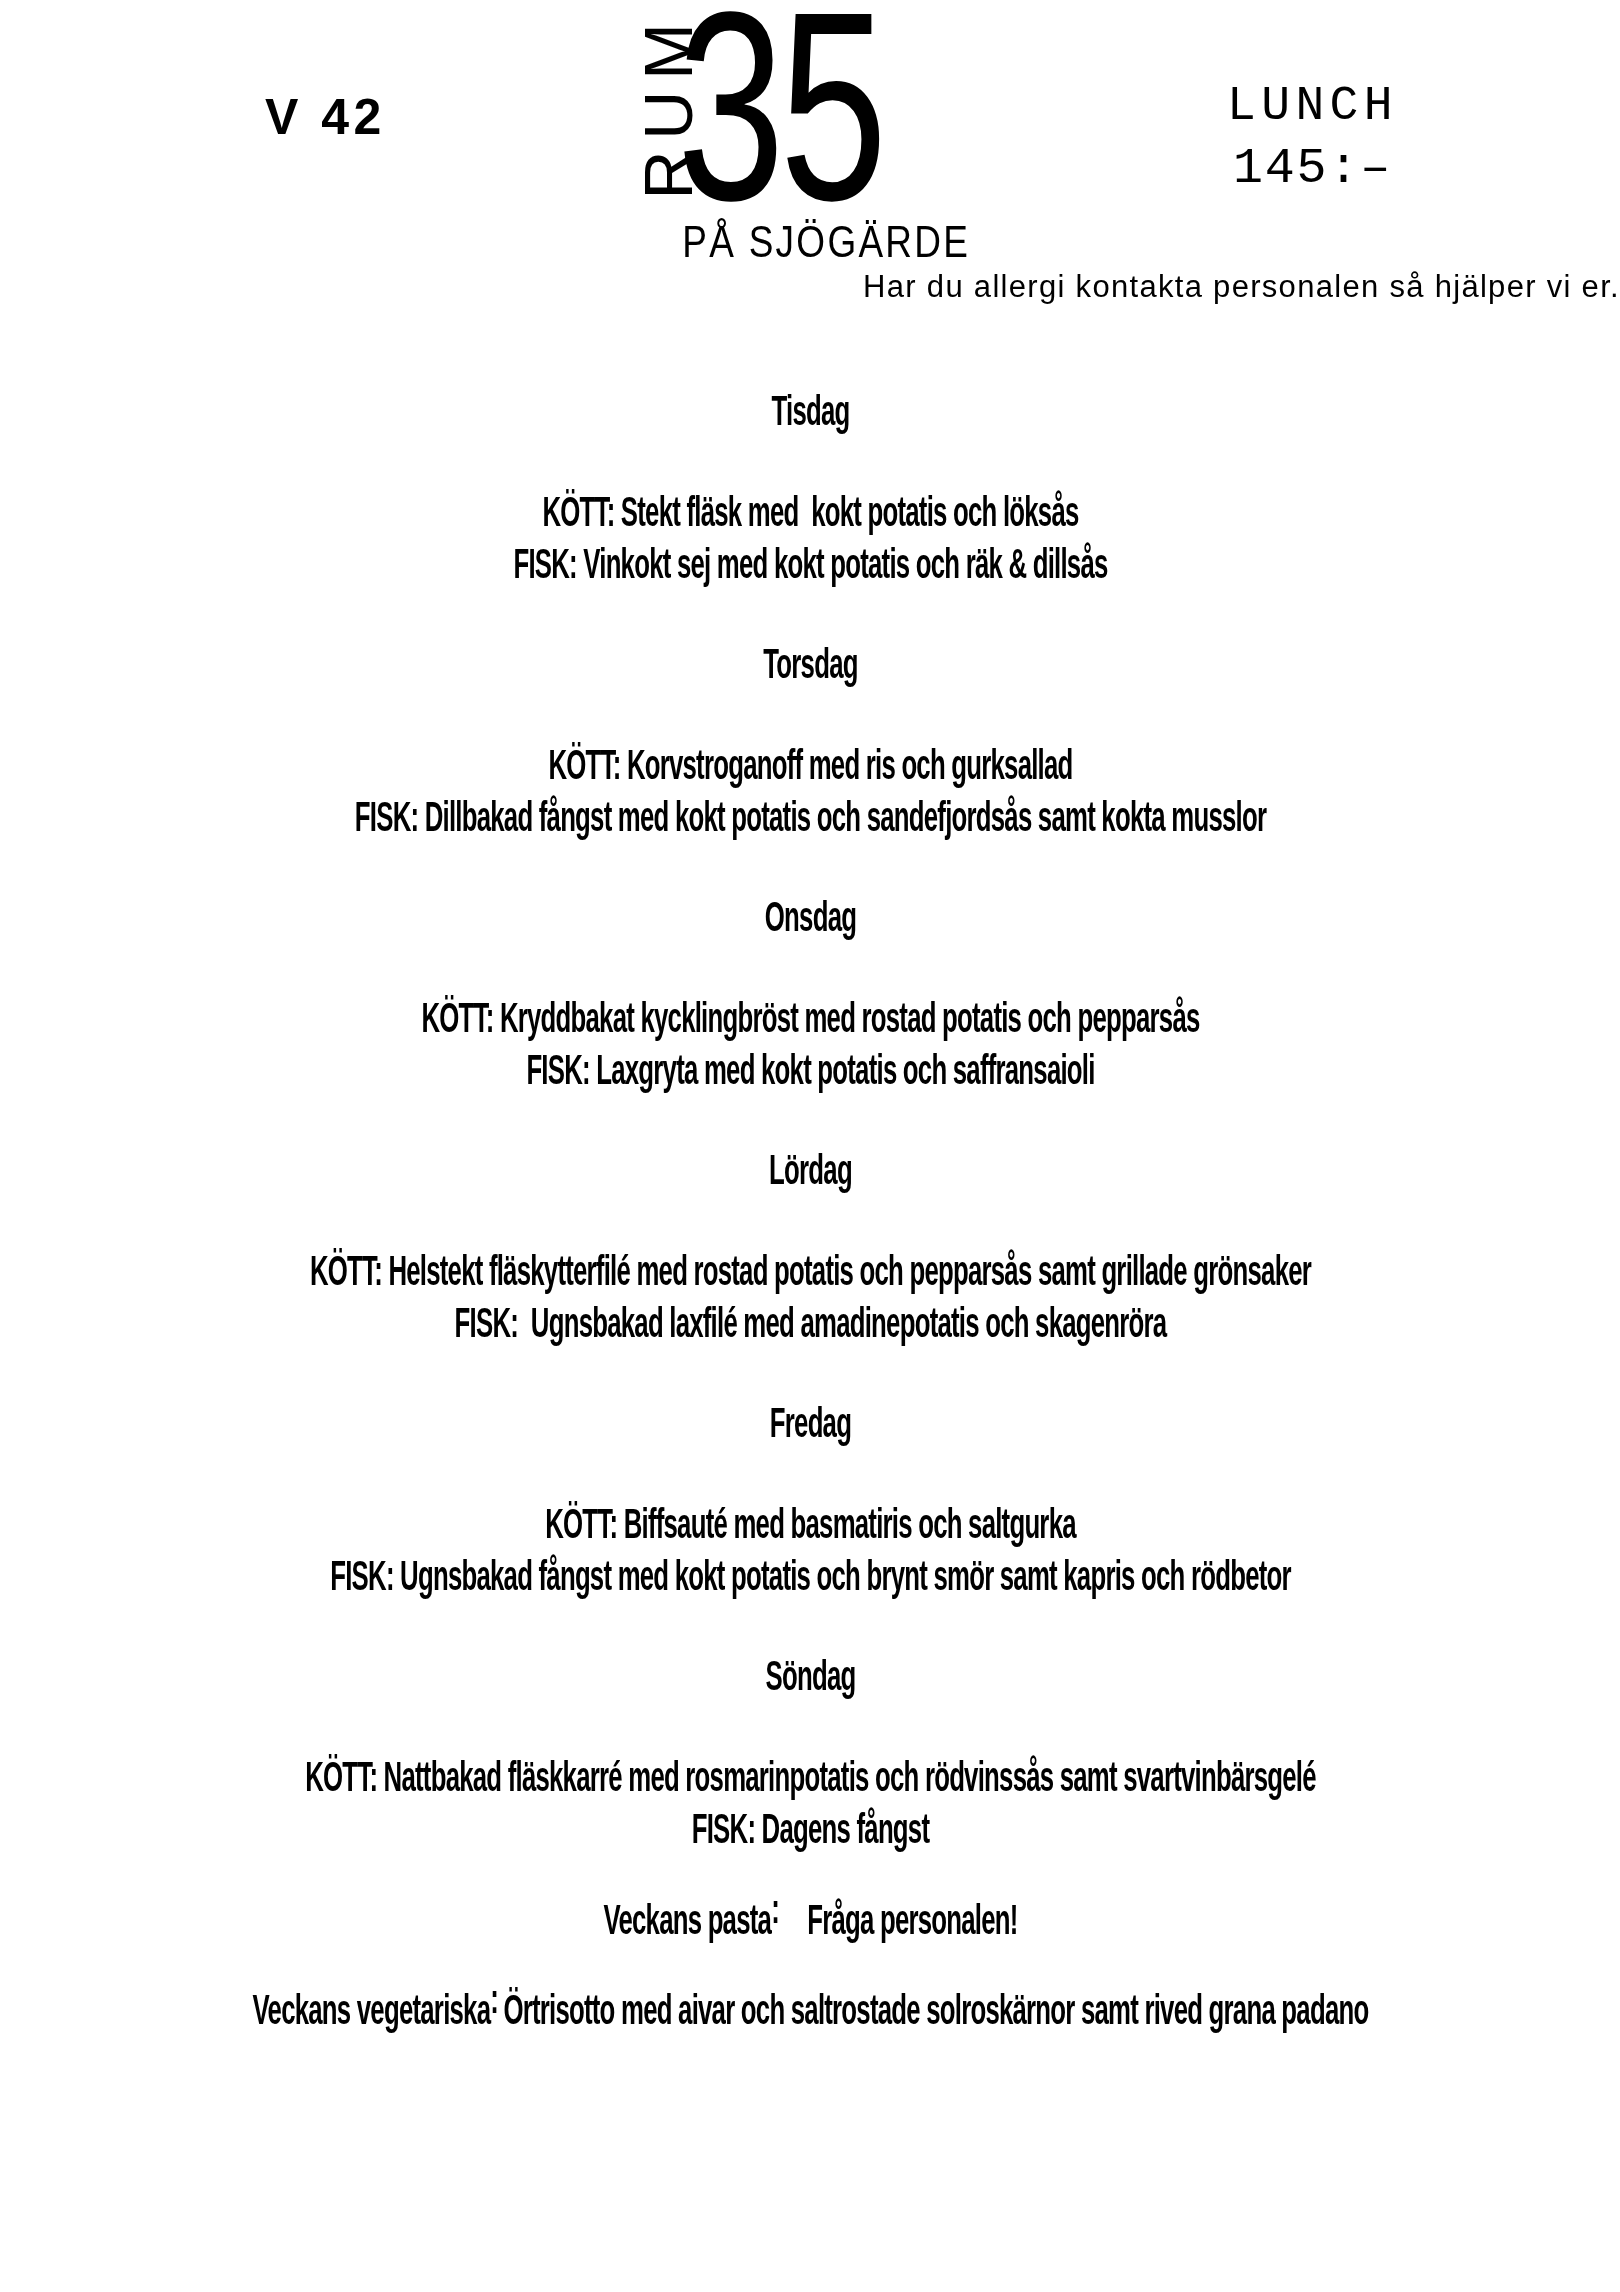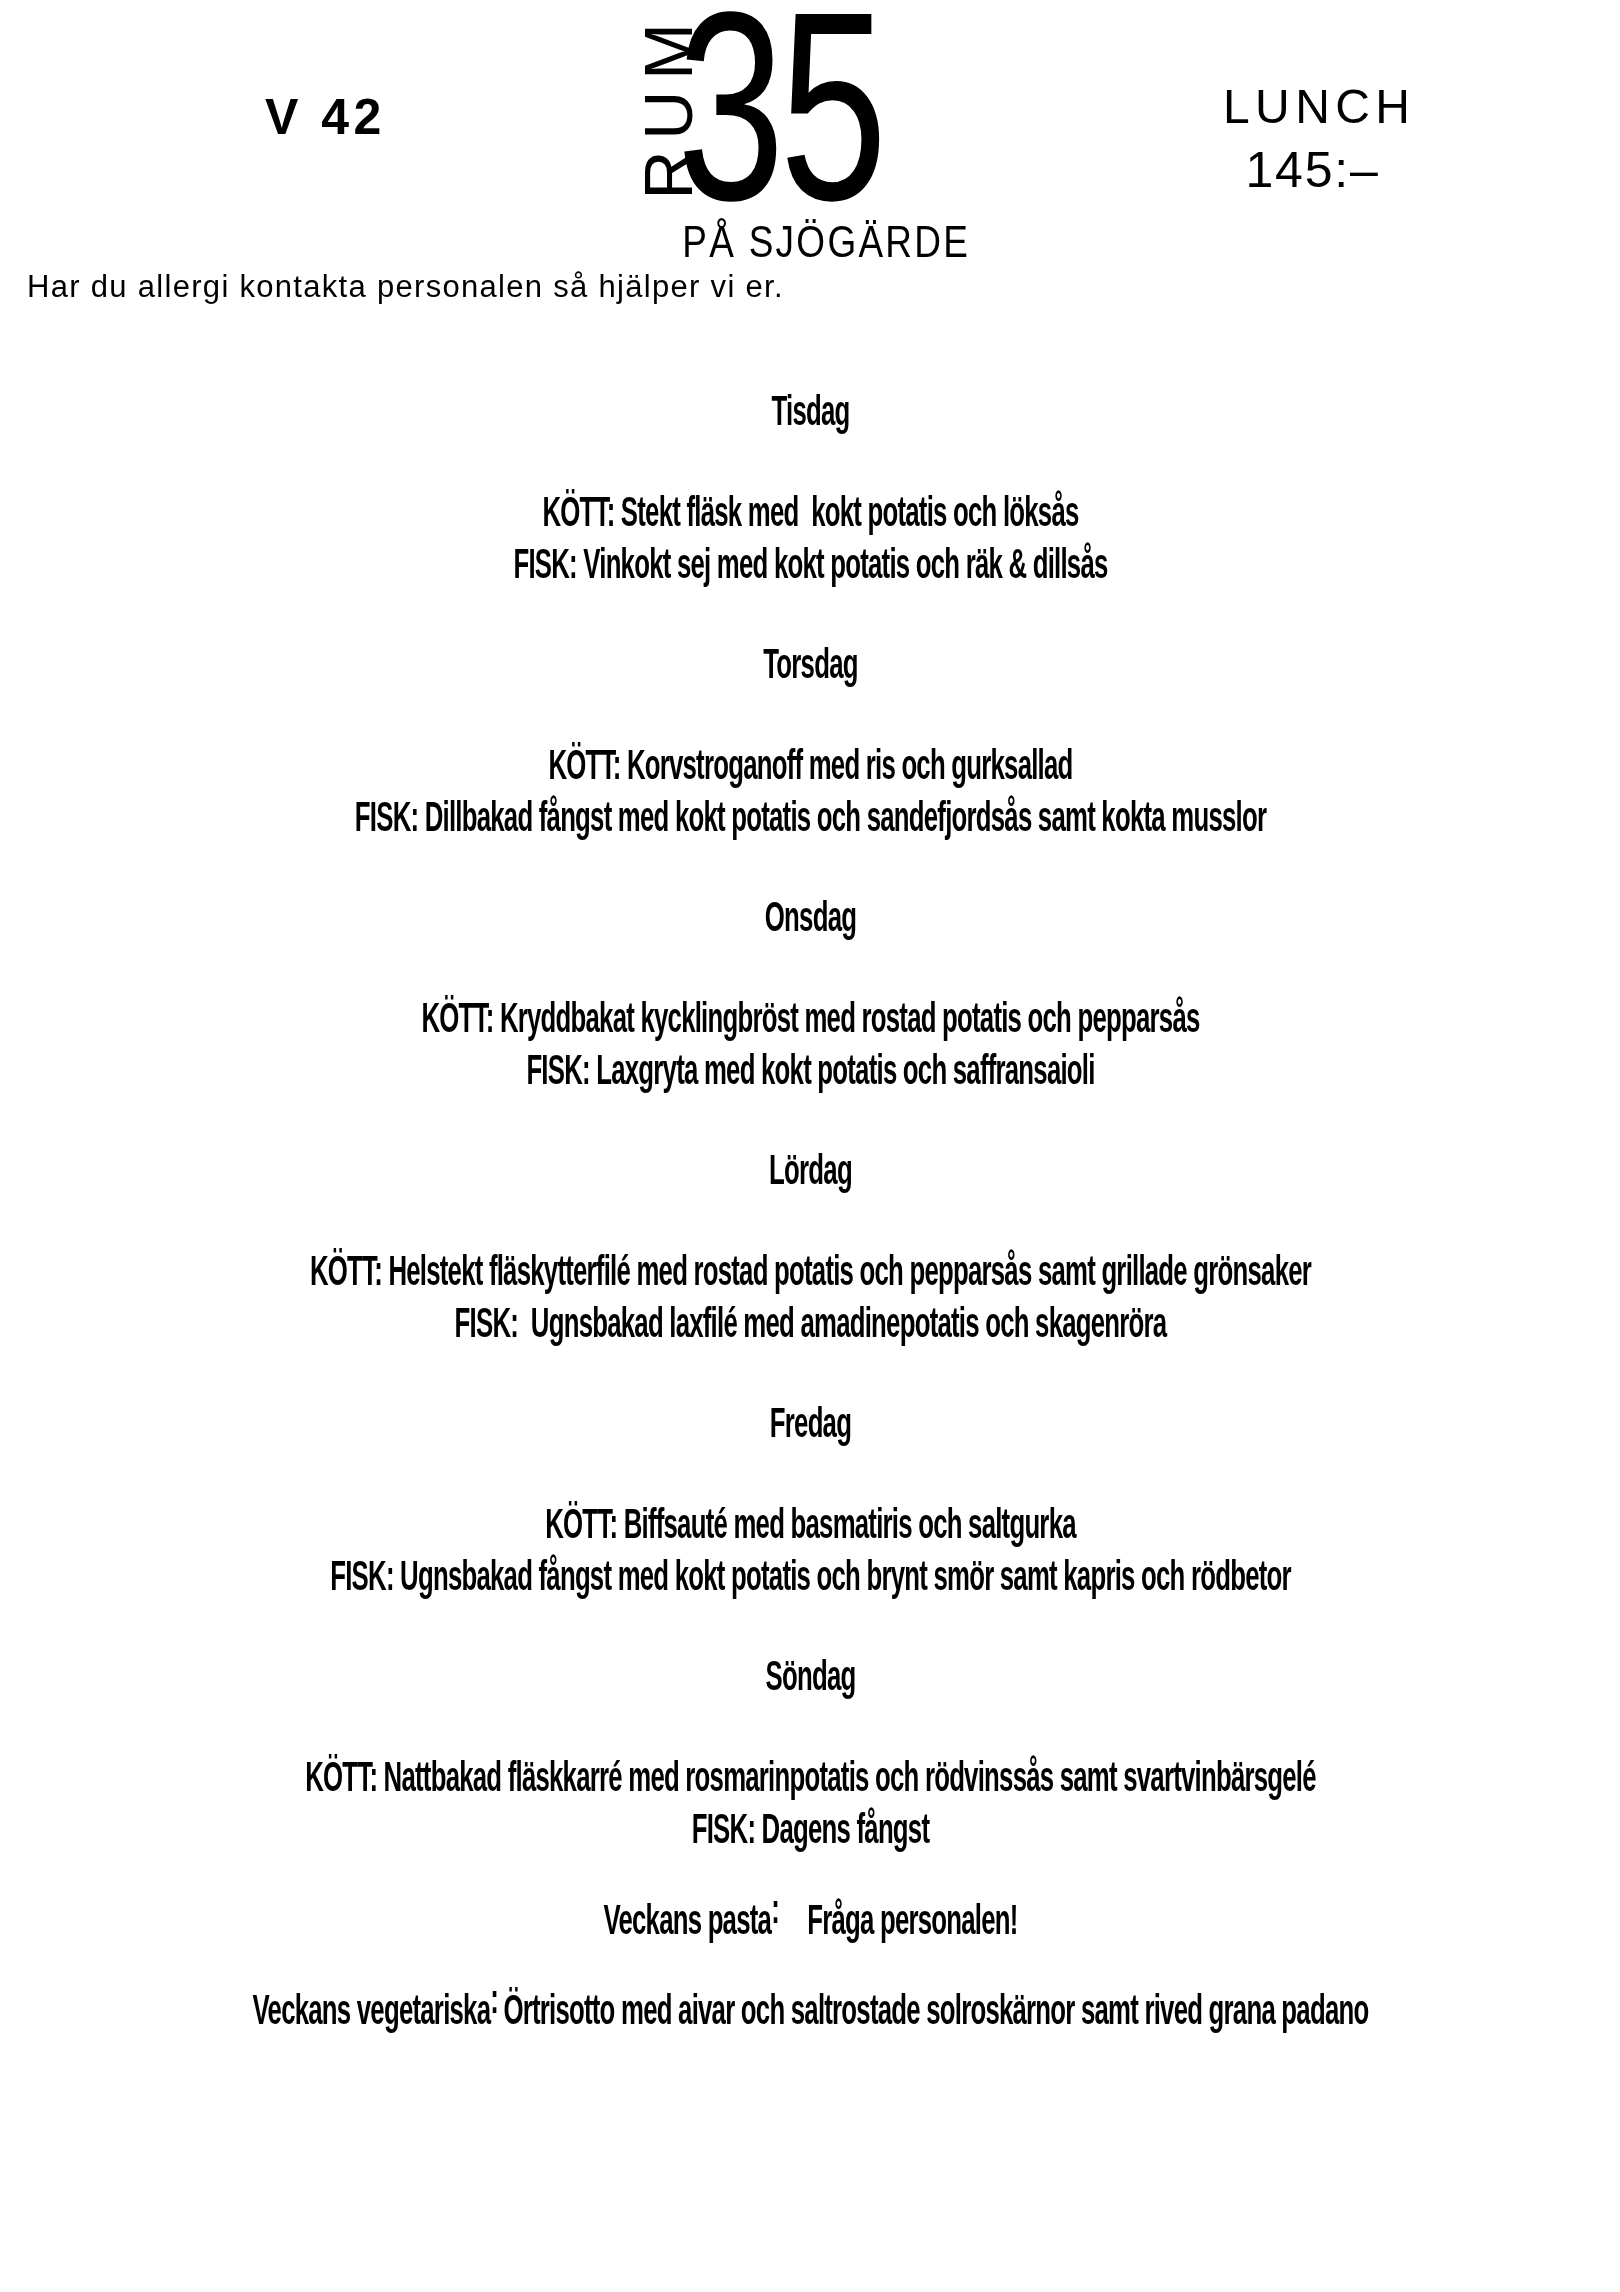--- a/index.html
+++ b/index.html
@@ -37,29 +37,28 @@
     letter-spacing:-7.2px;
     transform:scaleX(0.72); transform-origin:left center;
     white-space:nowrap;
   }
   .logo-sub {
     margin-top:7.2px;
     font-size:44px; font-weight:400; letter-spacing:2.7px;
     transform:scaleX(0.84); transform-origin:center;
     white-space:nowrap;
   }
-  .lunch { position:absolute; left:1223px; top:79px; text-align:center; width:179px; }
+  .lunch { position:absolute; left:1223px; top:79px; text-align:center; width:179px;font-family:Liberation Mono, monospace; }
   .lunch-title { font-size:48px; font-weight:400; letter-spacing:5.4px; }
   .lunch-price { font-size:50px; font-weight:400; letter-spacing:1.8px; margin-top:7.2px; }
 
   .allergy {
-    text-align:left;
+    text-align:right;
     font-size:31px; letter-spacing:1.3px;
     white-space:pre;
-    padding-left:27px;
   }
 
   
   .cond {
     font-weight:bold;
     font-size:43px; line-height:52px;
     letter-spacing:-1.3px;
     white-space:pre;
     text-align:center;
     width:2329px; margin-left:-354px;      

